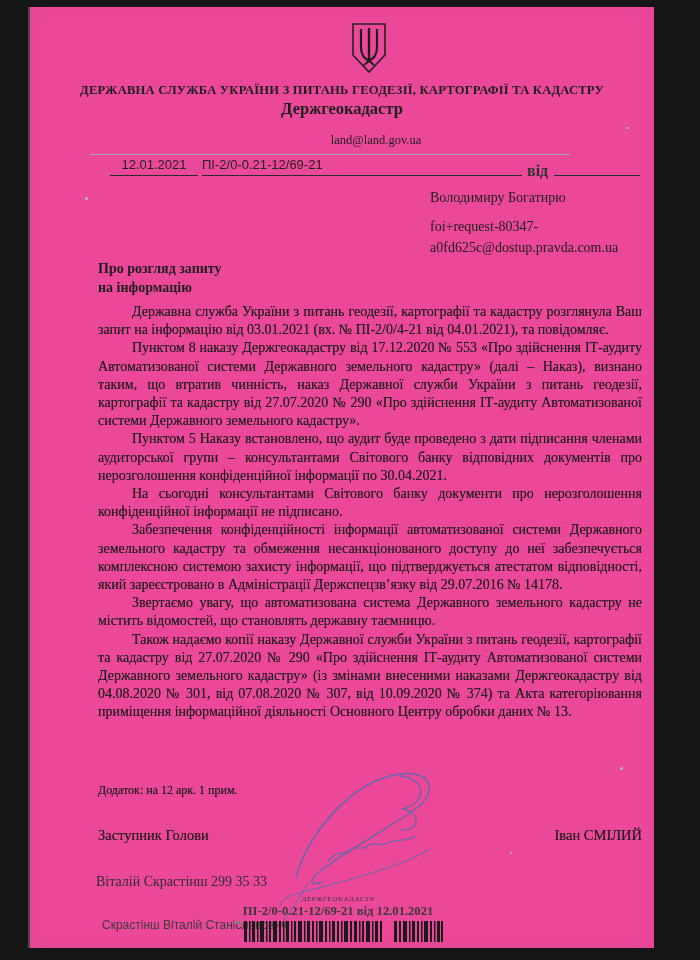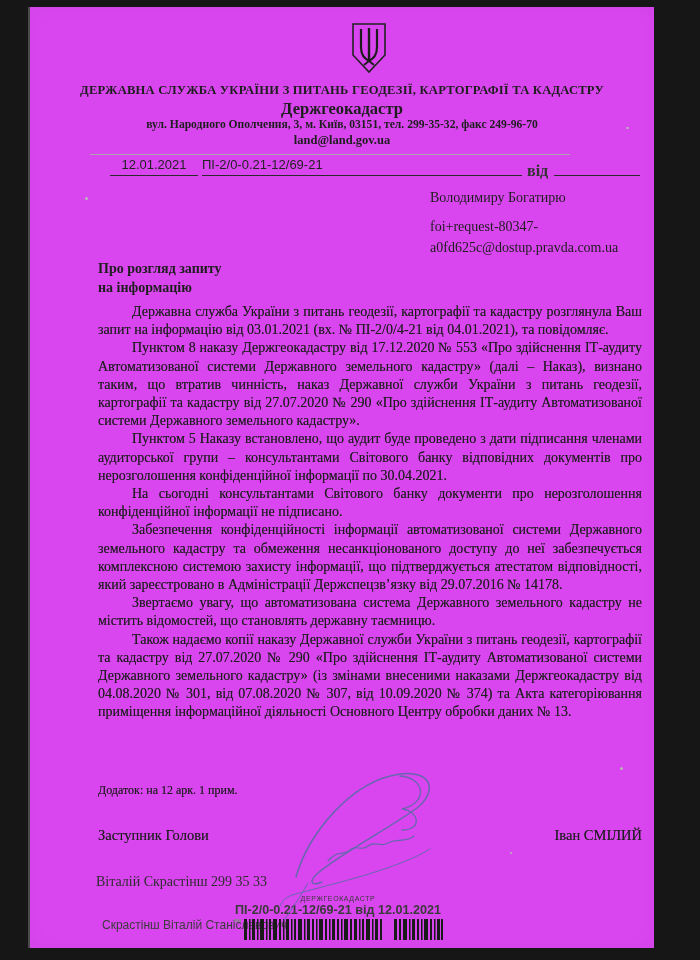--- a/index.html
+++ b/index.html
@@ -3,30 +3,30 @@
 <meta charset="utf-8">
 <style>
   html,body{margin:0;padding:0;}
   body{
     width:700px;height:960px;position:relative;
     background:#161616;overflow:hidden;
     font-family:"Liberation Serif", serif;color:#1e1e1e;
   }
   .page{
     position:absolute;left:28px;top:7px;width:624px;height:941px;
-    background:#d946ef;border-left:2px solid #4a4a4a;
+    background:#ec4899;border-left:2px solid #4a4a4a;
     box-shadow:inset 0 0 18px rgba(0,0,0,0.04);
   }
   .abs{position:absolute;}
   .center{width:100%;text-align:center;}
   
   .org-name{top:76px;font-size:12.6px;font-weight:bold;letter-spacing:.2px;}
   .org-short{top:92px;font-size:16.5px;font-weight:bold;}
   .org-address{top:111px;font-size:11.6px;font-weight:bold;}
-  .org-email{top:126px;font-size:12.5px;font-weight:bold;}
+  .org-email{top:126px;font-size:12.5px;font-weight:normal;padding-left:34px;}
   .emblem{left:320px;top:15px;width:38px;height:52px;}
   
   .hairline{left:60px;top:147px;width:480px;height:1px;background:#a8a8a6;}
   .seg{top:150px;height:18px;border-bottom:1.5px solid #2b2b2b;}
   .ref-date{left:80px;width:88px;text-align:center;font-family:"Liberation Sans",sans-serif;font-size:13px;color:#222;}
   .ref-num{left:172px;width:134px;font-family:"Liberation Sans",sans-serif;font-size:13px;color:#222;white-space:nowrap;}
   .ref-line3{left:306px;width:186px;}
   .ref-vid{left:497px;top:155px;font-size:16px;font-weight:bold;color:#333;}
   .ref-line4{left:524px;width:86px;}
   
@@ -38,21 +38,21 @@
   .body-text{left:68px;top:296px;width:544px;font-size:14px;line-height:18.2px;text-align:justify;text-shadow:0 0 .3px rgba(20,20,20,.55);}
   .body-text p{margin:0;text-indent:34px;}
   .attachment{left:68px;top:776px;font-size:12px;text-shadow:0 0 .3px rgba(20,20,20,.55);}
   
   .sign-row{left:68px;top:820px;width:544px;display:flex;justify-content:space-between;font-size:14.5px;text-shadow:0 0 .3px rgba(20,20,20,.5);}
   .signature-svg{left:248px;top:756px;width:195px;height:160px;z-index:3;}
   
   .executor-phone{left:66px;top:867px;font-size:14px;color:#2d2d2d;}
   .executor-name{left:72px;top:911px;font-size:12px;font-family:"Liberation Sans",sans-serif;color:#3c3c3c;}
   
-  .stamp{left:200px;top:888px;width:216px;text-align:center;font-family:Liberation Sans, sans-serif;}
+  .stamp{left:200px;top:888px;width:216px;text-align:center;font-family:Liberation Serif, serif;}
   .stamp-org{font-size:7px;letter-spacing:.6px;color:#3a3a3a;}
   .stamp-ref{font-size:12.6px;font-weight:bold;color:#3a3a3a;margin-top:1px;white-space:nowrap;}
   .barcode-wrap{position:relative;margin-top:2px;height:21px;}
   .stamp-prefix{position:absolute;left:4px;top:0;width:7px;height:3px;background:#8a8a8a;opacity:.7;}
   .speck{position:absolute;border-radius:50%;background:#b9b9b4;}
 </style>
 </head>
 <body>
 
 <div class="page">
@@ -60,21 +60,20 @@
   <svg class="abs emblem" viewBox="0 0 38 52">
     <path d="M3 2 H35 V33 L19 50 L3 33 Z" fill="none" stroke="#222" stroke-width="1.6"></path>
     <path d="M19 6 V39" fill="none" stroke="#1c1c1c" stroke-width="2.4"></path>
     <path d="M11 7 V25 C11 33 14 36 19 39" fill="none" stroke="#1c1c1c" stroke-width="2.2"></path>
     <path d="M27 7 V25 C27 33 24 36 19 39" fill="none" stroke="#1c1c1c" stroke-width="2.2"></path>
     <path d="M14 43 L19 39 L24 43" fill="none" stroke="#1c1c1c" stroke-width="1.8"></path>
   </svg>
 
   <div class="abs center org-name">ДЕРЖАВНА СЛУЖБА УКРАЇНИ З ПИТАНЬ ГЕОДЕЗІЇ, КАРТОГРАФІЇ ТА КАДАСТРУ</div>
   <div class="abs center org-short">Держгеокадастр</div>
-  <div class="abs center org-address">вул. Народного Ополчення, 3, м. Київ, 03151, тел. 299-35-32, факс 249-96-70</div>
   <div class="abs center org-email">land@land.gov.ua</div>
 
   <div class="abs hairline"></div>
   <div class="abs seg ref-date">12.01.2021</div>
   <div class="abs seg ref-num">ПІ-2/0-0.21-12/69-21</div>
   <div class="abs seg ref-line3"></div>
   <div class="abs ref-vid">від</div>
   <div class="abs seg ref-line4"></div>
 
   <div class="abs recipient-name">Володимиру Богатирю</div>

